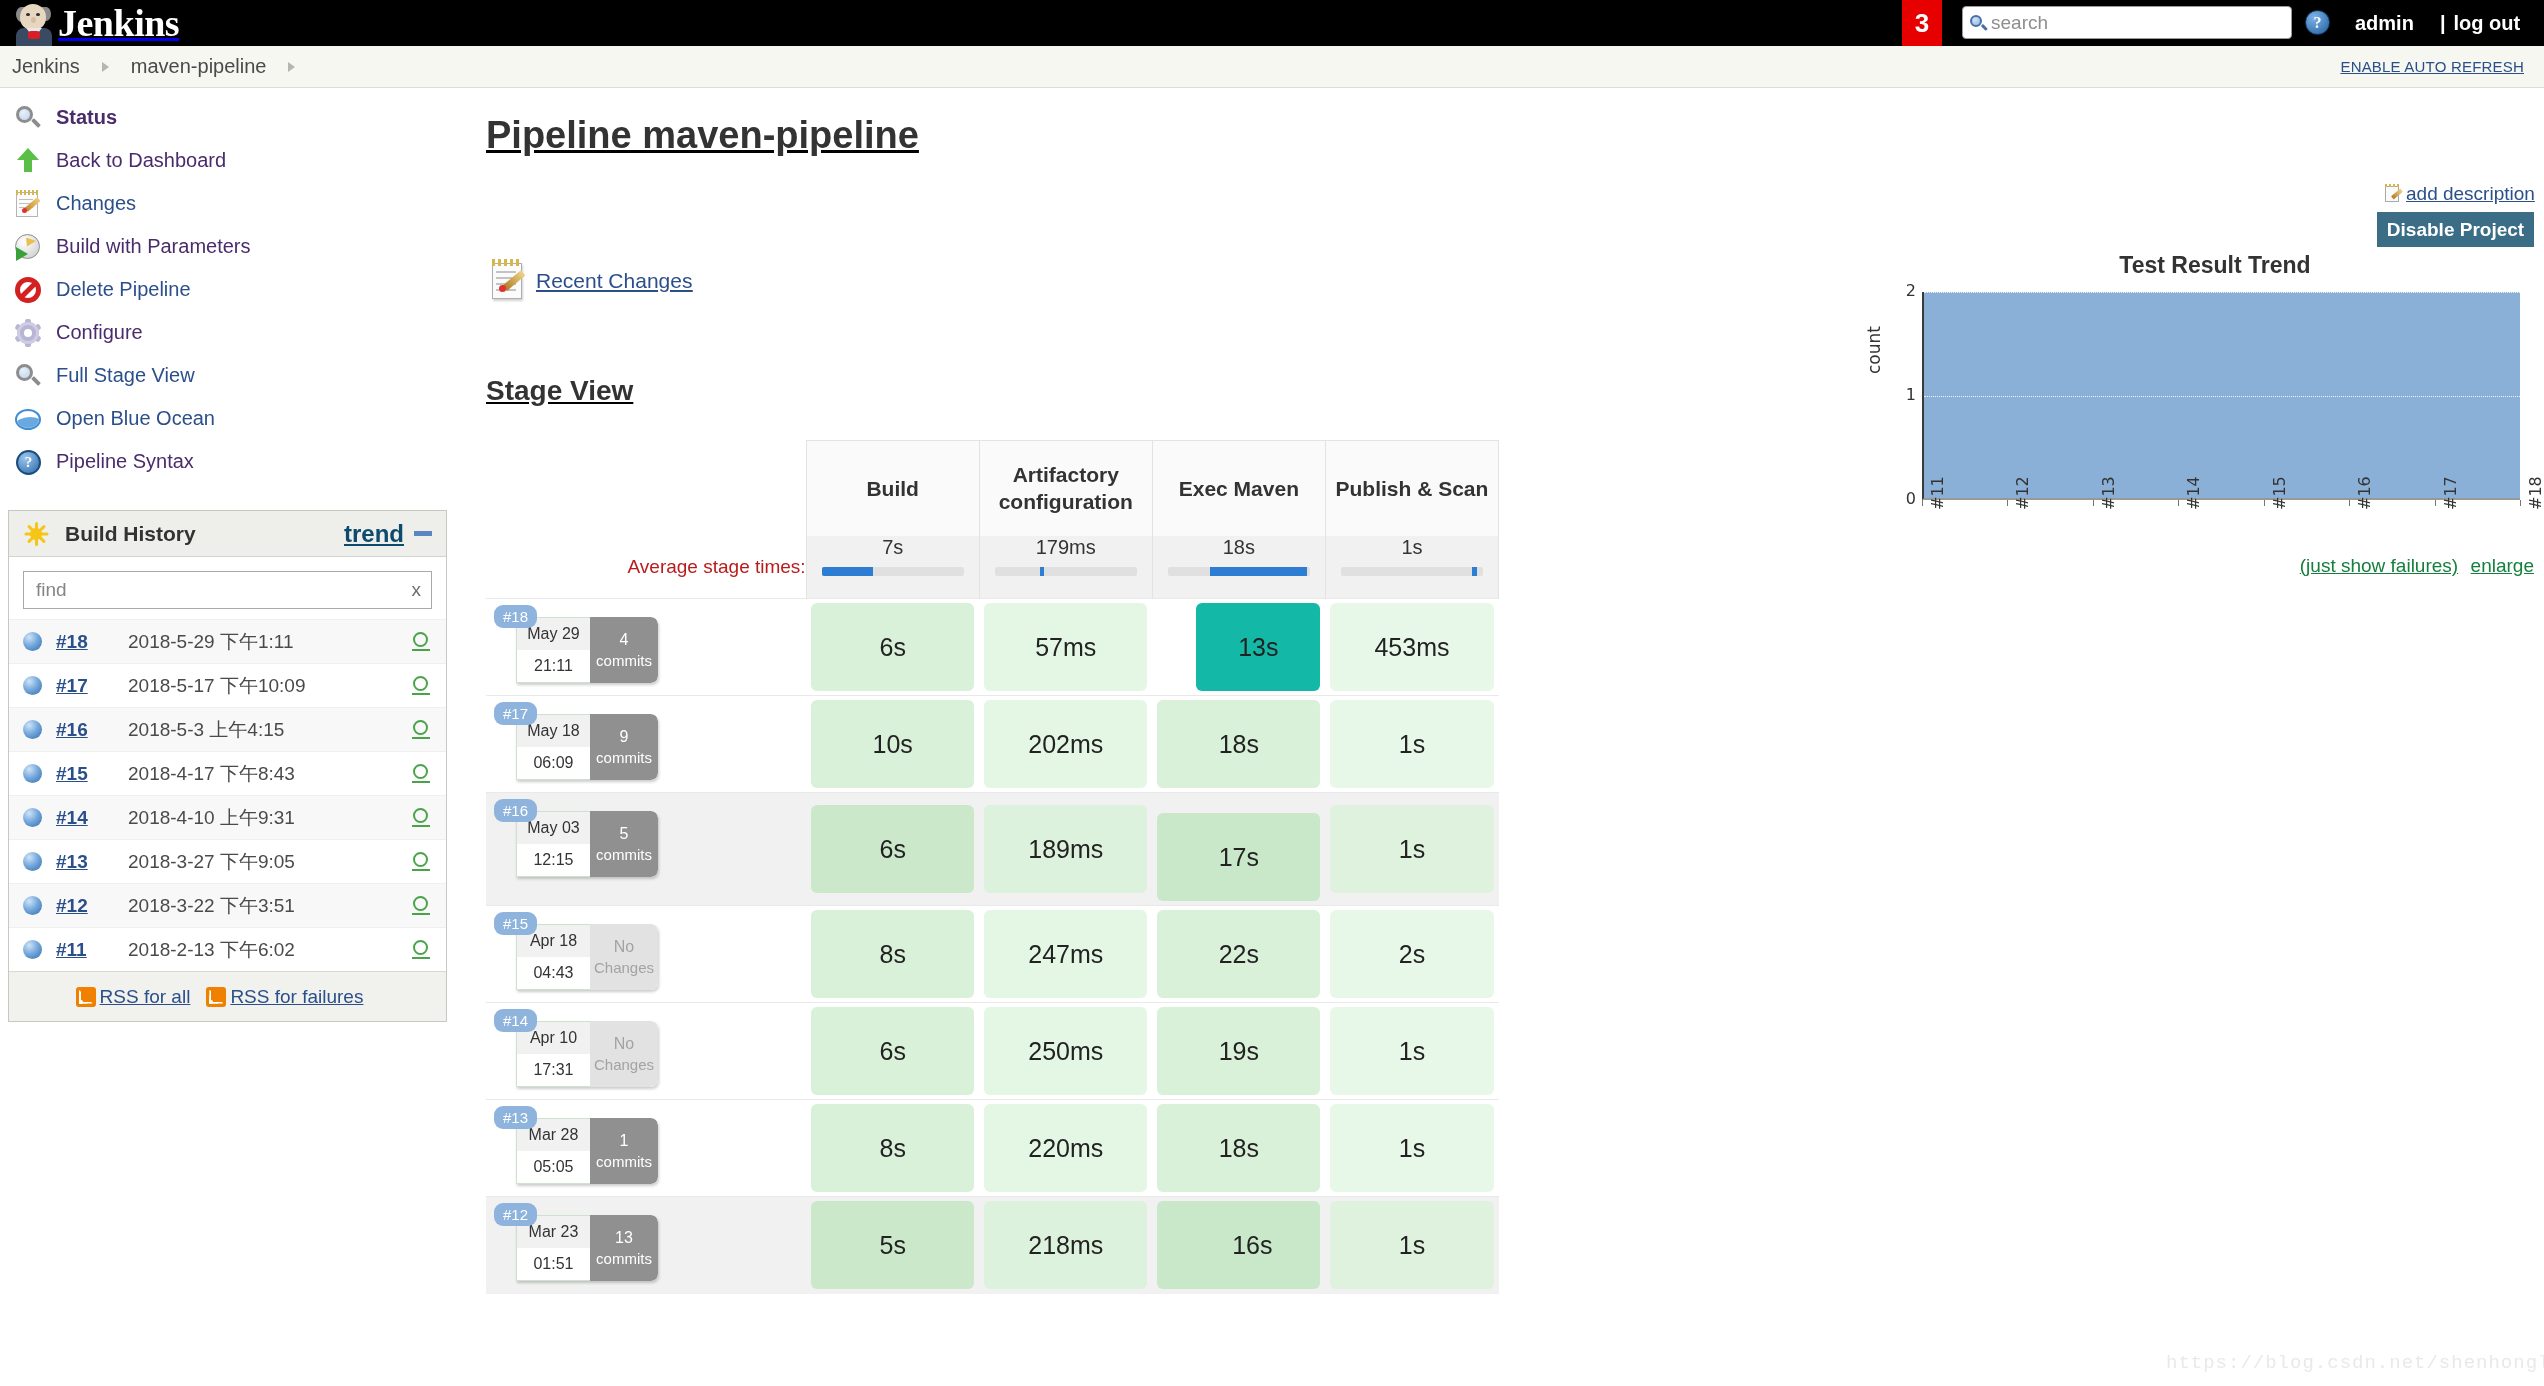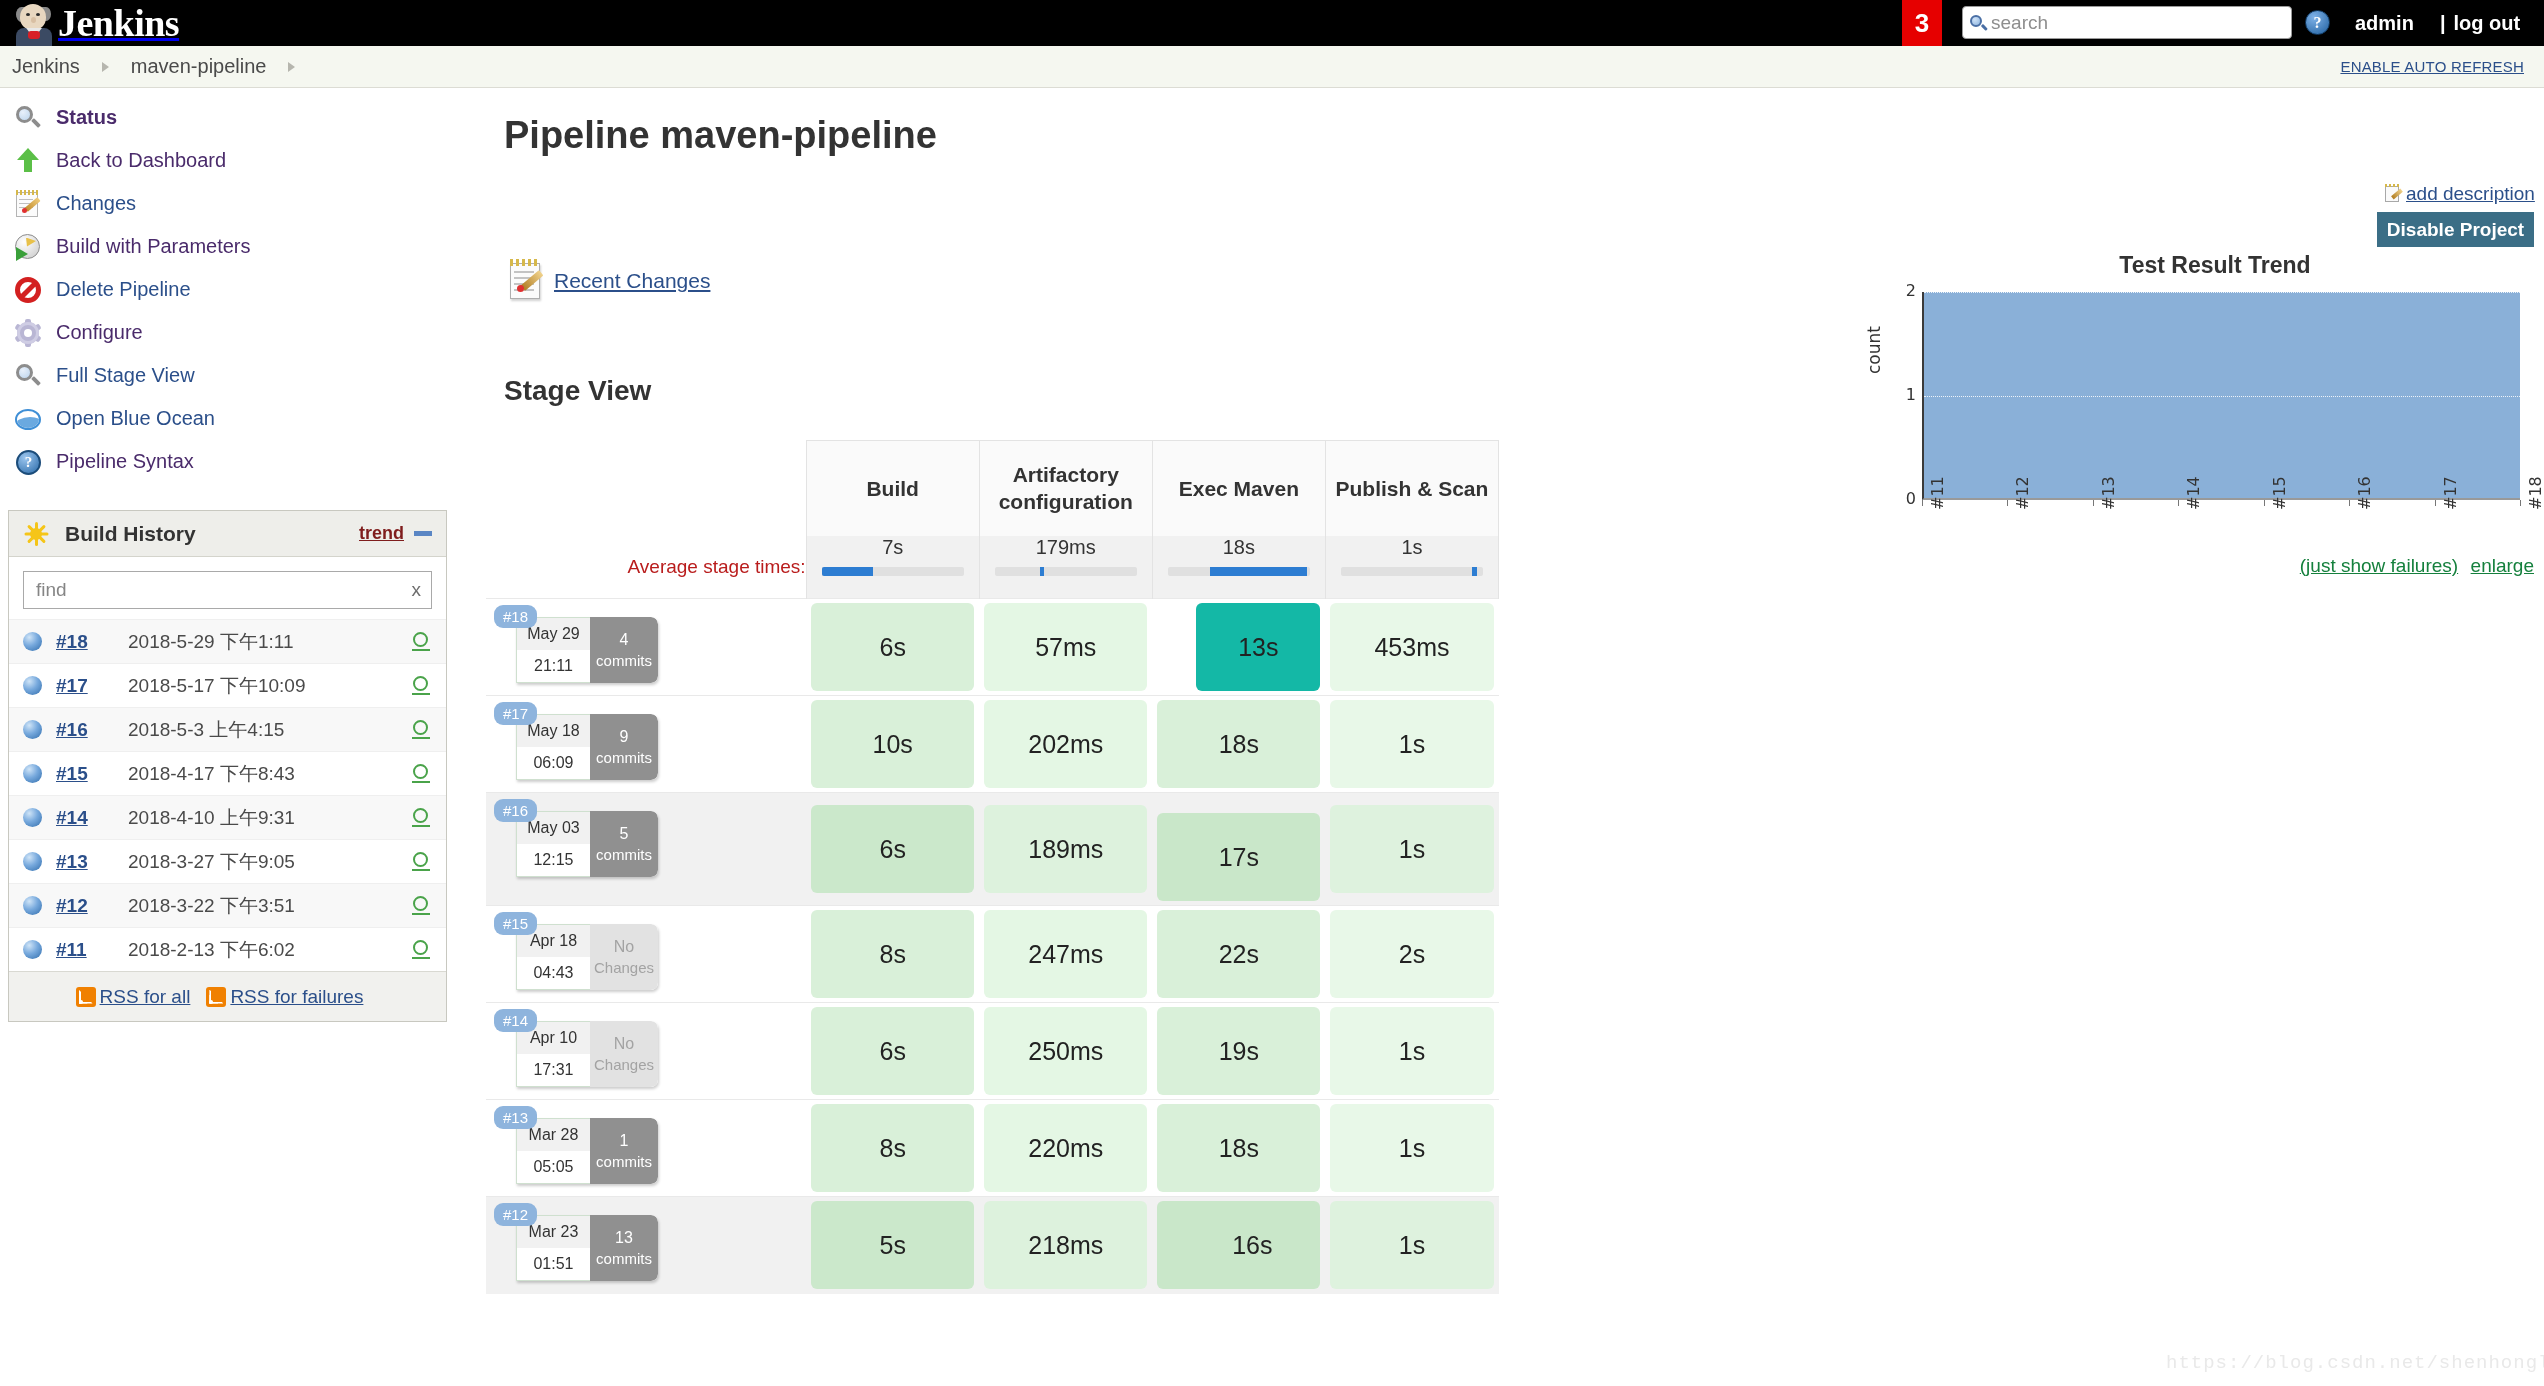--- a/index.html
+++ b/index.html
@@ -184,21 +184,21 @@
     height: 46px; background: #eeeeea; border-bottom: 1px solid #d4d4cc;
     display: flex; align-items: center; padding: 0 14px;
   }
   #bh-sun { width: 26px; height: 26px; position: relative; flex: none; margin-right: 16px; }
   #bh-sun .core { position:absolute; left:7px; top:7px; width:12px; height:12px; border-radius:50%; background:#f5c518; }
   #bh-sun .ray { position:absolute; left:12px; top:1px; width:3px; height:24px; background:#f5c518; border-radius:2px; }
   #bh-sun .r2 { transform: rotate(45deg); }
   #bh-sun .r3 { transform: rotate(90deg); }
   #bh-sun .r4 { transform: rotate(135deg); }
   #bh-title { font-size: 21px; font-weight: bold; color: #333; }
-  #bh-trend { margin-left: auto; font-size: 18px; color: #7f1d1d; text-decoration: underline; font-weight: bold; }
+  #bh-trend { margin-left: auto; font-size: 24px; color: #0c4a6e; text-decoration: underline; font-weight: bold; }
   #bh-minus { margin-left: 10px; width: 18px; height: 5px; background: #5a86c4; }
   #bh-findwrap { padding: 14px 14px 10px 14px; }
   #bh-find {
     width: 100%; height: 38px; border: 1px solid #a9a9a9; background:#fff;
     display: flex; align-items: center; padding: 0 10px;
   }
   #bh-find input {
     border: 0; outline: 0; flex: 1; font-size: 19px; color: #555;
     font-family: "Liberation Sans", sans-serif; background: transparent;
   }
@@ -227,21 +227,21 @@
     position: relative; margin-right: 4px; flex: none; }
   .rss-ico .d { position:absolute; left:3px; bottom:3px; width:4px; height:4px; background:#fff; border-radius:50%; }
   .rss-ico .a1 { position:absolute; left:3px; bottom:3px; width:9px; height:9px;
     border:2px solid #fff; border-radius:0 0 0 0; border-top:0; border-right:0;
     border-bottom-left-radius: 0; clip-path: polygon(0 0,100% 100%,0 100%); }
   .rss-ico .a2 { position:absolute; left:3px; bottom:3px; width:14px; height:14px;
     border:2px solid #fff; border-top:0; border-right:0; clip-path: polygon(0 0,100% 100%,0 100%); }
   .rss-link { font-size: 19px; color: #2b4f8a; text-decoration: underline; margin-right: 16px; }
 
   
-  #main { position: absolute; left: 504px; top: 96px; }
+  #main { position: absolute; left: 486px; top: 96px; text-decoration: underline; }
   #page-title { font-size: 38px; font-weight: bold; color: #333; margin: 18px 0 0 0; }
   #recent-changes-row {
     display: flex; align-items: center; margin-top: 100px;
   }
   #rc-ico { width: 44px; height: 48px; position: relative; margin-right: 6px; flex: none; }
   #rc-ico .pad { position:absolute; left:6px; top:6px; width:30px; height:36px;
     background:#fbfbfb; border:1px solid #aeaeae; box-shadow:1px 2px 2px rgba(0,0,0,.18); }
   #rc-ico .spiral { position:absolute; left:6px; top:2px; width:30px; height:7px;
     background: repeating-linear-gradient(90deg,#d6b84a 0 3px,transparent 3px 6px); }
   #rc-ico .ln { position:absolute; left:10px; width:20px; height:2px; background:#c3c3c3; }

